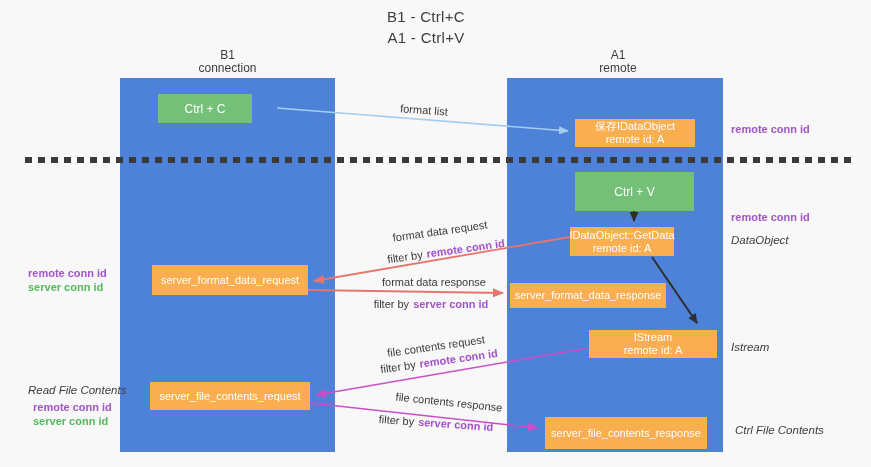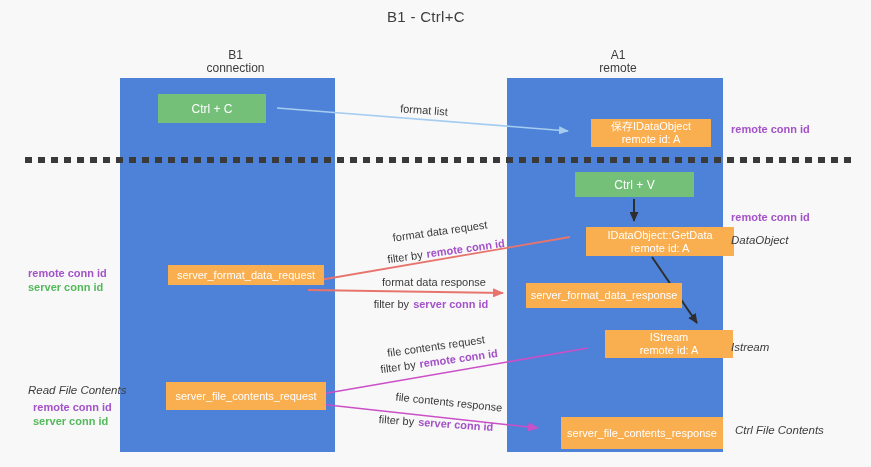--- a/index.html
+++ b/index.html
@@ -10,37 +10,37 @@
     border-radius:8px;
   }
   .title {
     position:absolute; left:0; top:6px; width:852px; text-align:center;
     font-size:15px; line-height:21px; color:#3d3d3d; letter-spacing:.3px;
   }
   .lane-header {
     position:absolute; top:49px; text-align:center;
     font-size:12px; line-height:13px; color:#3c3c3c;
   }
-  .lane-header.b1 { left:128px; width:215px; }
+  .lane-header.b1 { left:120px; width:215px; }
   .lane-header.a1 { left:510px; width:216px; }
   .lane { position:absolute; top:78px; height:374px; background:var(--lane-blue,#4e82d8); }
   .lane.b1 { left:120px; width:215px; }
   .lane.a1 { left:507px; width:216px; }
   .separator {
     position:absolute; left:25px; top:157px; width:826px; height:6px;
     background-image:repeating-linear-gradient(90deg,#3a3a3a 0 7px,transparent 7px 13px);
   }
   .node {
     position:absolute; display:flex; flex-direction:column;
     align-items:center; justify-content:center;
     color:#fff; text-align:center; white-space:nowrap;
     font-family:"Liberation Sans","DejaVu Sans",sans-serif;
   }
   .node.green  { background:var(--node-green,#74c078); font-size:12px; }
-  .node.orange { background:var(--node-orange,#f9ae4f); font-size:11px; line-height:13px;margin-left:16px; }
+  .node.orange { background:var(--node-orange,#f9ae4f); font-size:11px; line-height:13px; }
   .side-label { position:absolute; font-size:11px; white-space:nowrap; line-height:13px; }
   .side-label.dark { color:#3c3c3c; font-size:11.5px;font-style:italic; }
   .purple { color:var(--label-purple,#a452c8); font-weight:bold; }
   .greenlbl { color:var(--label-green,#53b95a); font-weight:bold; }
   .flow-label {
     position:absolute; font-size:11px; color:#3a3a3a; white-space:nowrap;
   }
   .flow-label .purple { font-weight:bold; }
   .flow-label span + span { margin-left:4px; }
   svg.arrows { position:absolute; left:0; top:0; pointer-events:none; }
@@ -54,20 +54,21 @@
   .mh-salmon  { fill:var(--arrow-salmon,#e8756d); }
   .mh-magenta { fill:var(--arrow-magenta,#cb4fc6); }
 </style>
 </head>
 <body>
 
 <div class="canvas">
 
   <div class="title">
     <div>B1 - Ctrl+C</div>
+    <div>A1 - Ctrl+V</div>
   </div>
 
   <div class="lane-header b1">
     <div>B1</div>
     <div>connection</div>
   </div>
   <div class="lane-header a1">
     <div>A1</div>
     <div>remote</div>
   </div>
@@ -94,39 +95,39 @@
     </defs>
     <line class="arr blue" x1="277" y1="108" x2="568" y2="131" marker-end="url(#m-blue)"></line>
     <line class="arr black" x1="634" y1="199" x2="634" y2="221" marker-end="url(#m-black)"></line>
     <line class="arr black" x1="652" y1="257" x2="697" y2="323" marker-end="url(#m-black)"></line>
     <line class="arr salmon" x1="570" y1="237" x2="314" y2="281" marker-end="url(#m-salmon)"></line>
     <line class="arr salmon" x1="308" y1="290" x2="503" y2="293" marker-end="url(#m-salmon)"></line>
     <line class="arr magenta" x1="588" y1="348" x2="316" y2="395" marker-end="url(#m-magenta)"></line>
     <line class="arr magenta" x1="310" y1="403" x2="538" y2="428" marker-end="url(#m-magenta)"></line>
   </svg>
 
-  <div class="node green" style="left:158px; top:94px; width:108px; height:29px;">
+  <div class="node green" style="left:158px; top:94px; width:94px; height:29px;">
     <span>Ctrl + C</span>
   </div>
 
   <div class="node orange" style="left:575px; top:119px; width:120px; height:28px;">
     <span>保存IDataObject</span>
     <span>remote id: A</span>
   </div>
 
-  <div class="node green" style="left:575px; top:172px; width:119px; height:25px;">
+  <div class="node green" style="left:575px; top:172px; width:119px; height:39px;">
     <span>Ctrl + V</span>
   </div>
 
-  <div class="node orange" style="left:570px; top:227px; width:148px; height:29px;">
+  <div class="node orange" style="left:570px; top:227px; width:104px; height:29px;">
     <span>IDataObject::GetData</span>
     <span>remote id: A</span>
   </div>
 
-  <div class="node orange" style="left:152px; top:265px; width:156px; height:20px;">
+  <div class="node orange" style="left:152px; top:265px; width:156px; height:30px;">
     <span>server_format_data_request</span>
   </div>
 
   <div class="node orange" style="left:510px; top:283px; width:156px; height:25px;">
     <span>server_format_data_response</span>
   </div>
 
   <div class="node orange" style="left:589px; top:330px; width:128px; height:28px;">
     <span>IStream</span>
     <span>remote id: A</span>

